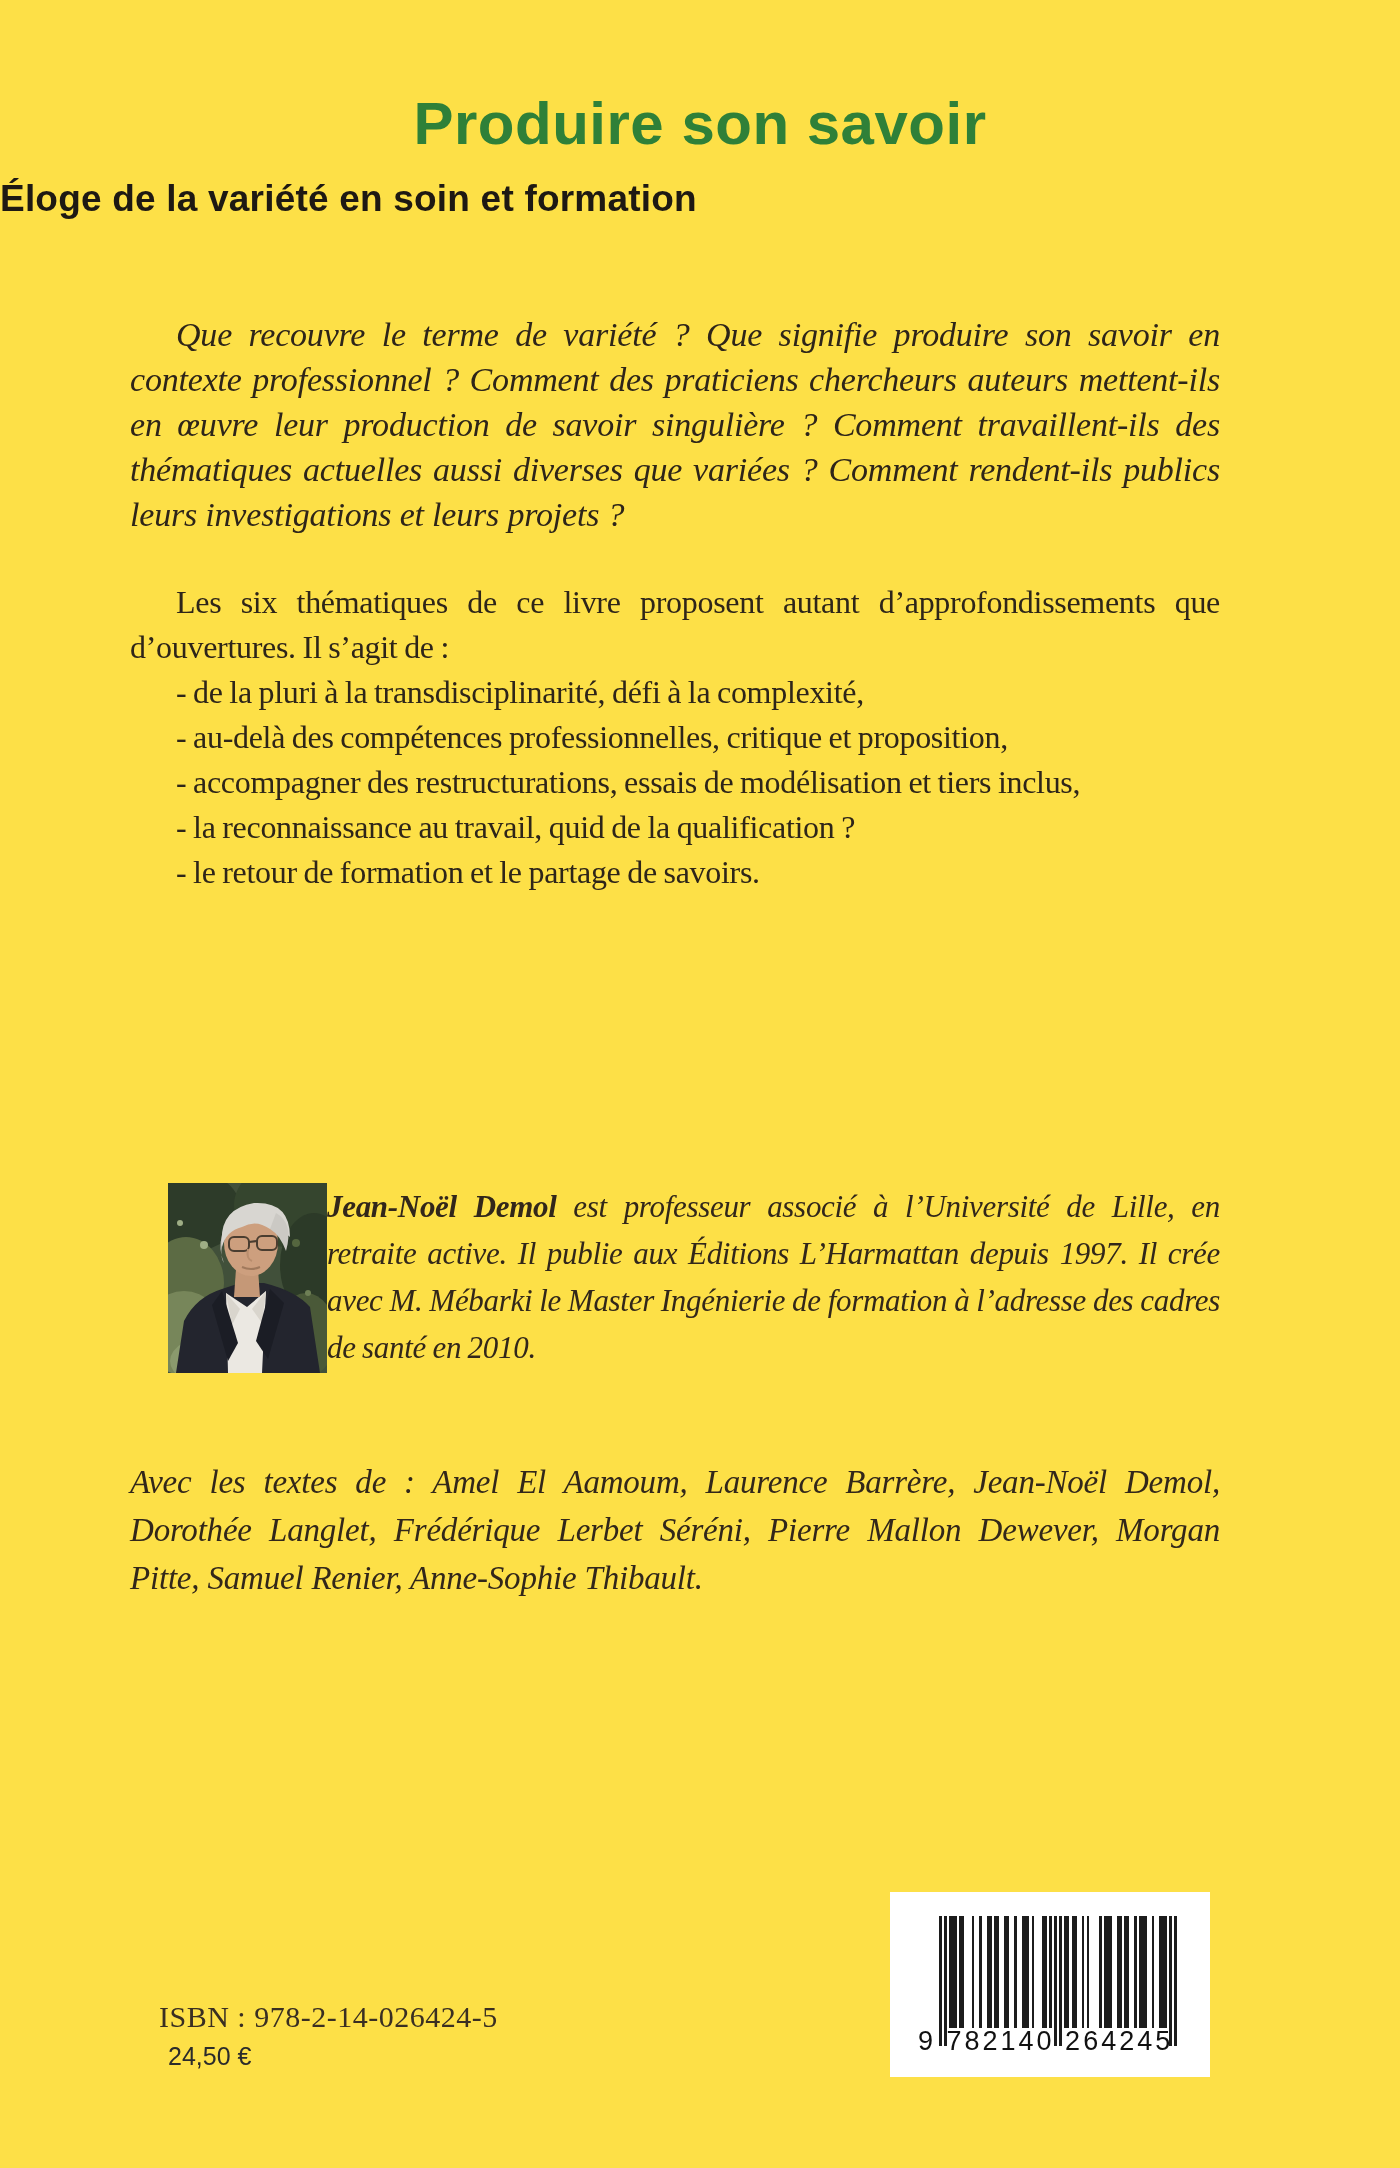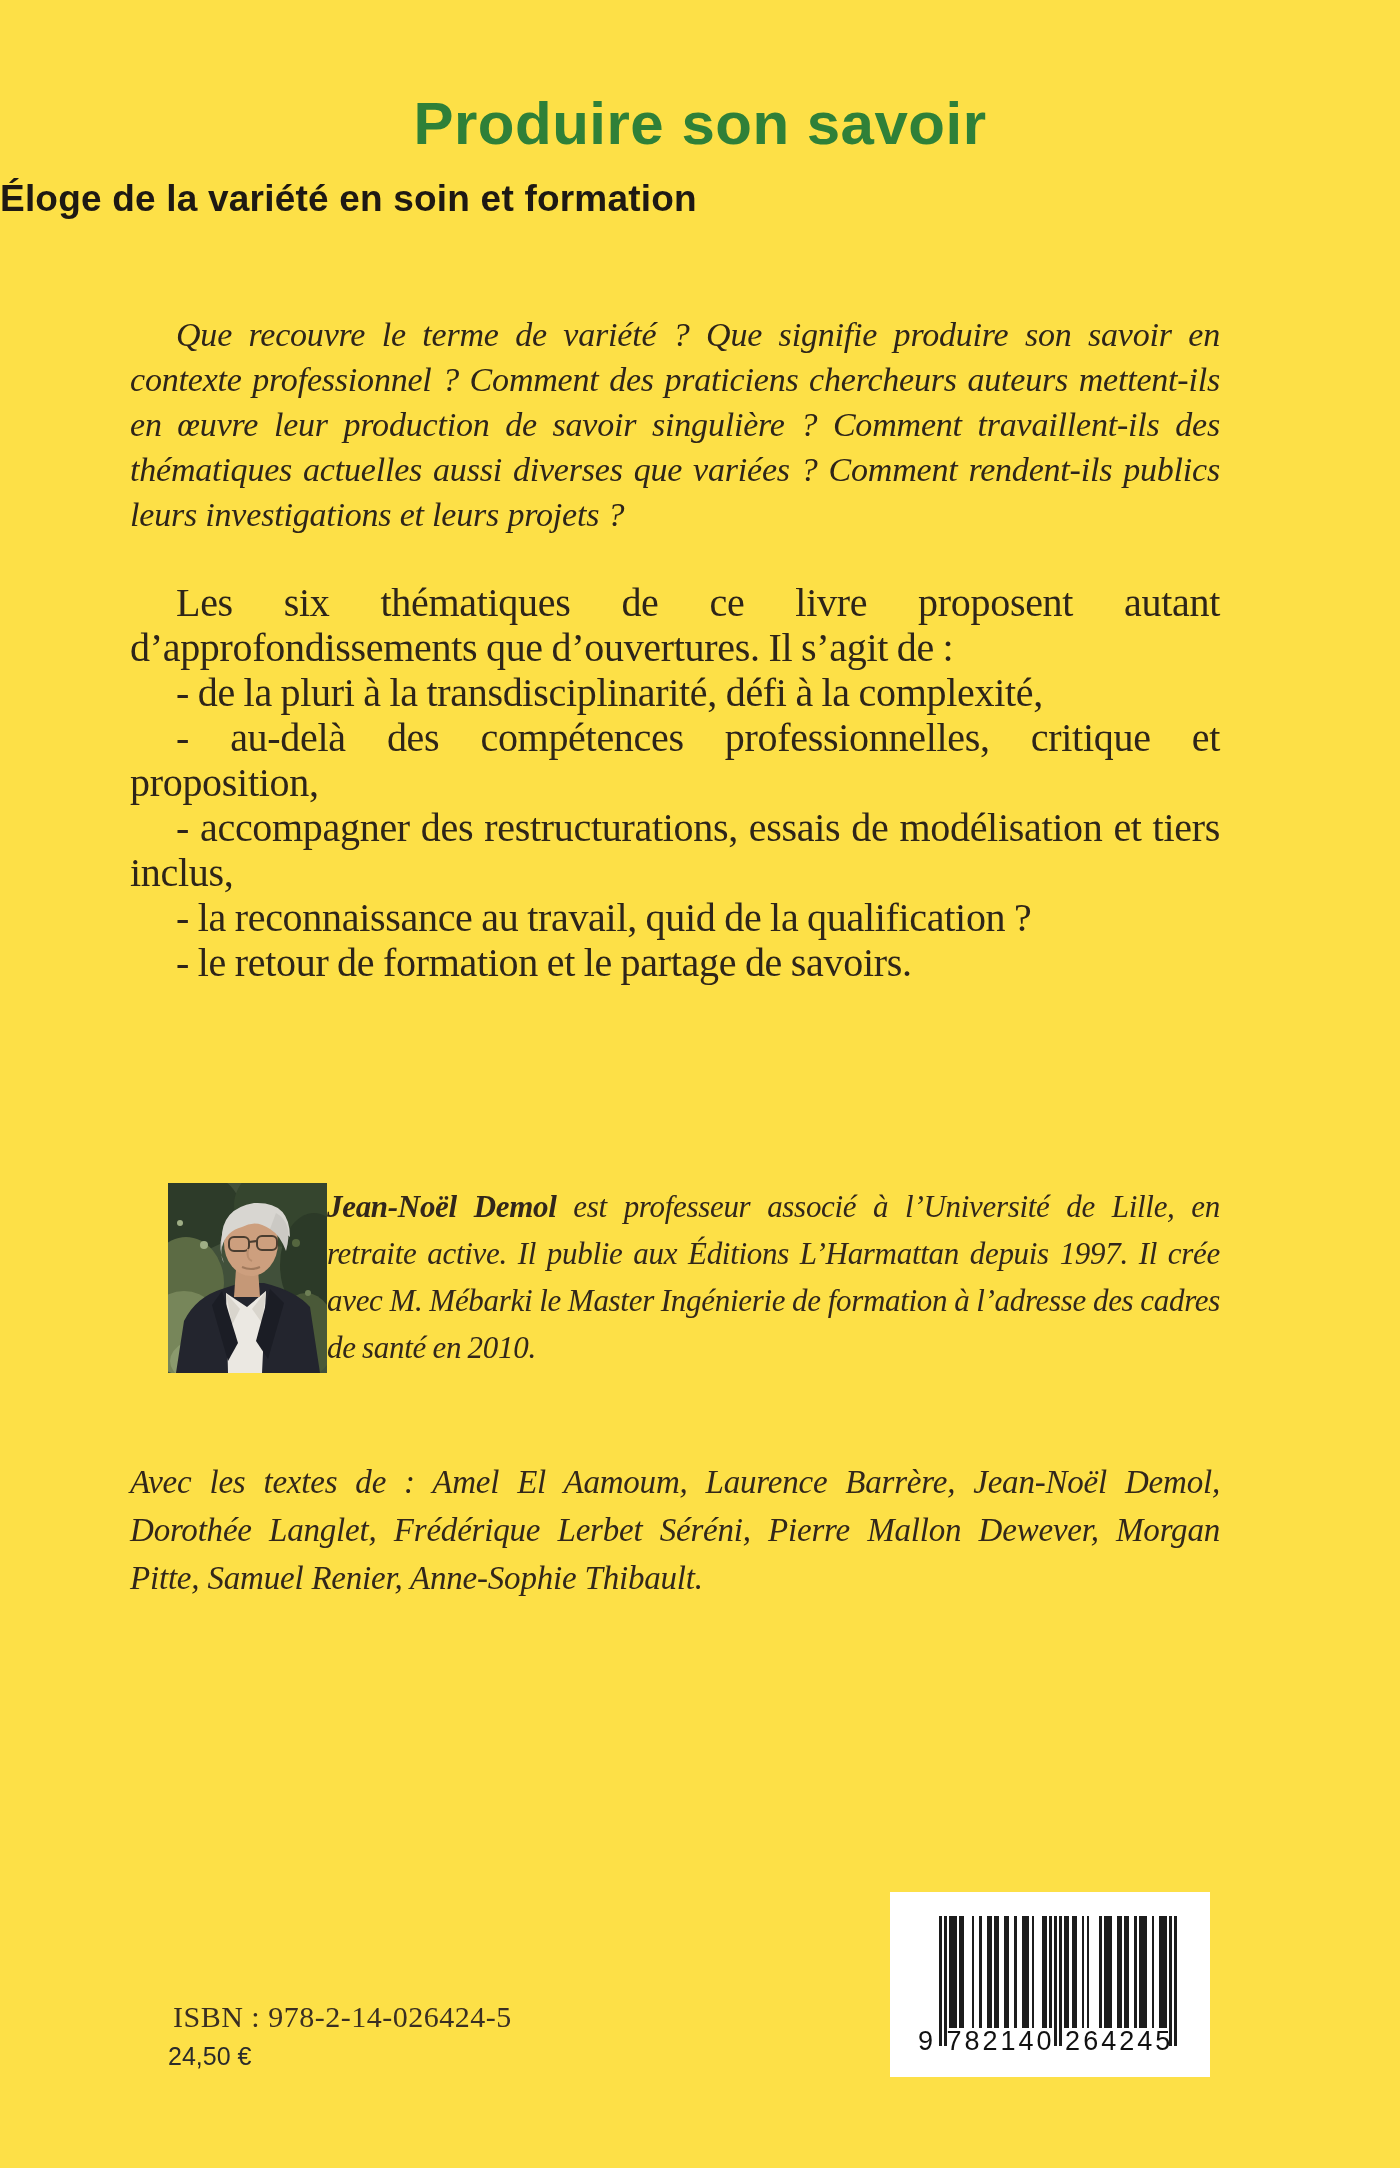--- a/index.html
+++ b/index.html
@@ -28,21 +28,21 @@
   }
   .para1 {
     position:absolute; top:312px; left:130px; width:1090px;
     margin:0; font-style:italic;
     font-size:34px; line-height:45px;
     text-align:justify; text-indent:46px;
     letter-spacing:-0.2px;
   }
   .para2 {
     position:absolute; top:580px; left:130px; width:1090px;
-    font-size:40px; line-height:45px;
+    font-size:32px; line-height:45px;
     letter-spacing:-0.3px; word-spacing:-1px;
   }
   .para2 p { margin:0; text-align:justify; text-indent:46px; }
   .author-row {
     position:absolute; top:1183px; left:168px; width:1052px;
     display:flex; align-items:flex-start;
   }
   .photo { flex:none; width:159px; height:190px; display:block; }
   .bio {
     margin:0; flex:1;
@@ -52,21 +52,21 @@
   }
   .bio .name { font-weight:700; }
   .avec {
     position:absolute; top:1458px; left:130px; width:1090px;
     margin:0; font-style:italic;
     font-size:33px; line-height:48px;
     text-align:justify; letter-spacing:-0.2px;
     color:#32271a;
   }
   .isbn {
-    position:absolute; left:173px; top:2000px; margin:0;
+    position:absolute; left:159px; top:2000px; margin:0;
     font-size:30px; color:#3a2f22; letter-spacing:0.5px;
   }
   .price {
     position:absolute; left:168px; top:2042px; margin:0;
     font-family:"Liberation Sans", sans-serif;
     font-size:25px; color:#2b2b2b;
   }
   .barcode-box {
     position:absolute; left:890px; top:1892px;
     width:320px; height:185px; background:#ffffff;

